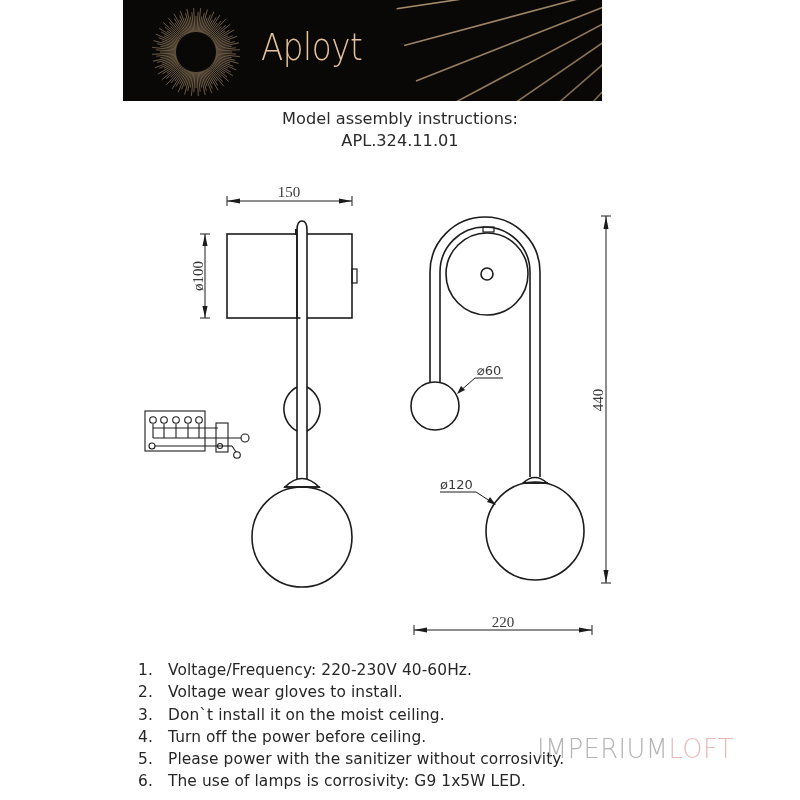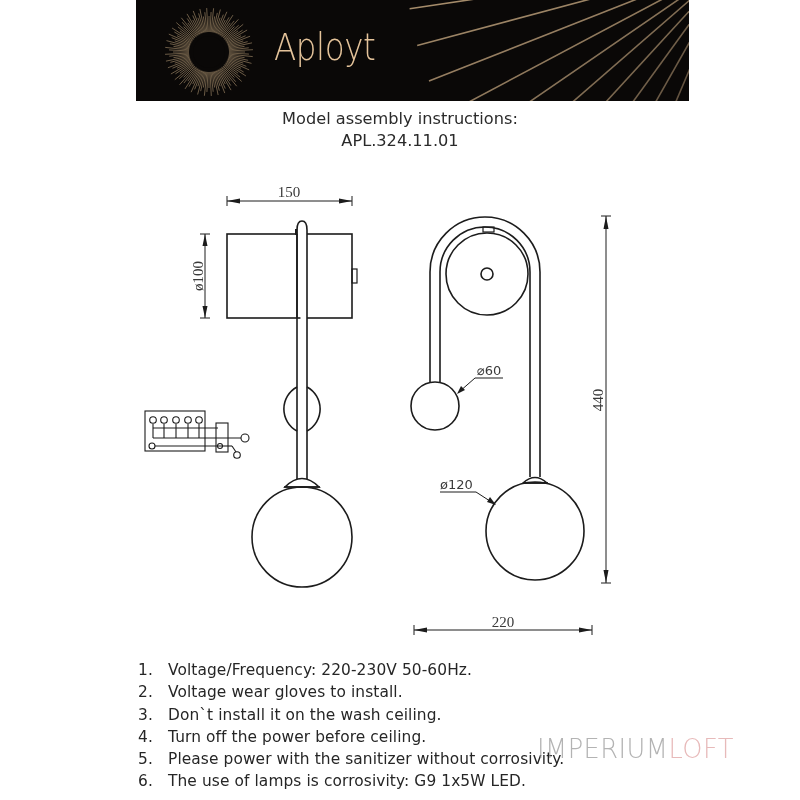--- a/index.html
+++ b/index.html
@@ -1,17 +1,17 @@
 <!DOCTYPE html>
 <html><head>
 <meta charset="utf-8">
 <style>
   html, body { margin: 0; padding: 0; background: #ffffff; }
   body { width: 800px; height: 800px; position: relative; overflow: hidden; font-family: "DejaVu Sans", sans-serif; }
-  .banner { position: absolute; left: 136px; top: 0; width: 553px; height: 101px; background: #0a0807; overflow: hidden; }
+  .banner { position: absolute; left: 123px; top: 0; width: 479px; height: 101px; background: #0a0807; overflow: hidden; }
   .banner svg { position: absolute; left: 0; top: 0; }
   .brand-name { position: absolute; left: 138px; top: 26px; font-family: "DejaVu Sans", sans-serif; font-weight: 200; font-size: 37px; letter-spacing: -0.5px; color: #e4c39a; transform: scaleX(0.88); transform-origin: left; }
   .title-block { position: absolute; left: 0; width: 800px; top: 108px; text-align: center; color: #2a2a2a; font-size: 16.5px; line-height: 22px; font-family: "DejaVu Sans", sans-serif; font-weight: normal; }
   .title-block div { transform: scaleX(0.98); }
   .drawing { position: absolute; left: 0; top: 0; }
   .dim-label { font-family: "Liberation Serif", serif; fill: #3a3a3a; }
   .instructions { position: absolute; left: 138px; top: 659px; margin: 0; padding: 0; list-style: none; color: #262626; font-size: 15.4px; line-height: 22.3px; font-family: "DejaVu Sans", sans-serif; }
   .instructions li { display: flex; white-space: nowrap; letter-spacing: 0.1px; }
   .instructions .num { display: inline-block; width: 30px; }
   .watermark { position: absolute; left: 537px; top: 733px; font-family: "DejaVu Sans", sans-serif; font-weight: 200; font-size: 27px; letter-spacing: 0.5px; opacity: 0.75; transform: scaleX(0.95); transform-origin: left; }
@@ -291,29 +291,29 @@
   <text class="dim-label" transform="translate(203,276) rotate(-90)" font-size="15" text-anchor="middle">ø100</text>
   <text class="dim-label" transform="translate(603,400) rotate(-90)" font-size="15" text-anchor="middle">440</text>
   <text class="dim-label" x="503" y="627" font-size="15" text-anchor="middle">220</text>
   <text x="477" y="375" font-size="13" fill="#3a3a3a" font-family="'DejaVu Sans', sans-serif">⌀60</text>
   <text x="440" y="489" font-size="13" fill="#3a3a3a" font-family="'DejaVu Sans', sans-serif">ø120</text>
 </svg>
 
 <ol class="instructions">
   <li>
       <span class="num">1.</span>
-      <span>Voltage/Frequency: 220-230V 50-60Hz.</span>
+      <span>Voltage/Frequency: 220-230V 40-60Hz.</span>
     </li>
   <li>
       <span class="num">2.</span>
       <span>Voltage wear gloves to install.</span>
     </li>
   <li>
       <span class="num">3.</span>
-      <span>Don`t install it on the wash ceiling.</span>
+      <span>Don`t install it on the moist ceiling.</span>
     </li>
   <li>
       <span class="num">4.</span>
       <span>Turn off the power before ceiling.</span>
     </li>
   <li>
       <span class="num">5.</span>
       <span>Please power with the sanitizer without corrosivity.</span>
     </li>
   <li>

